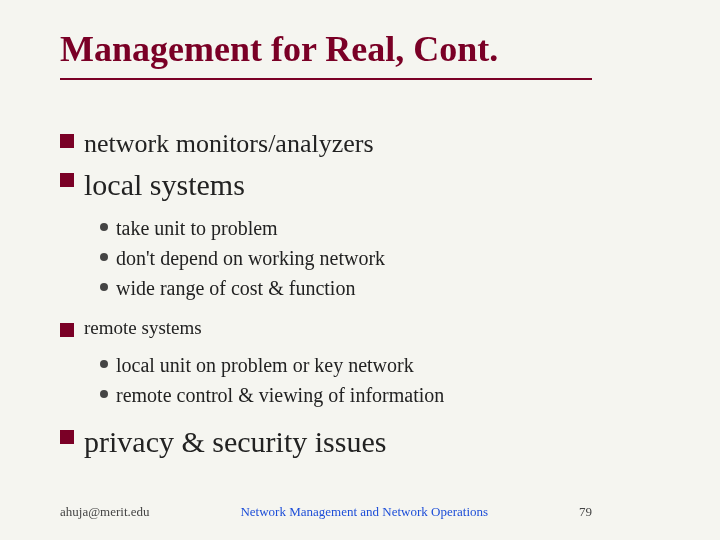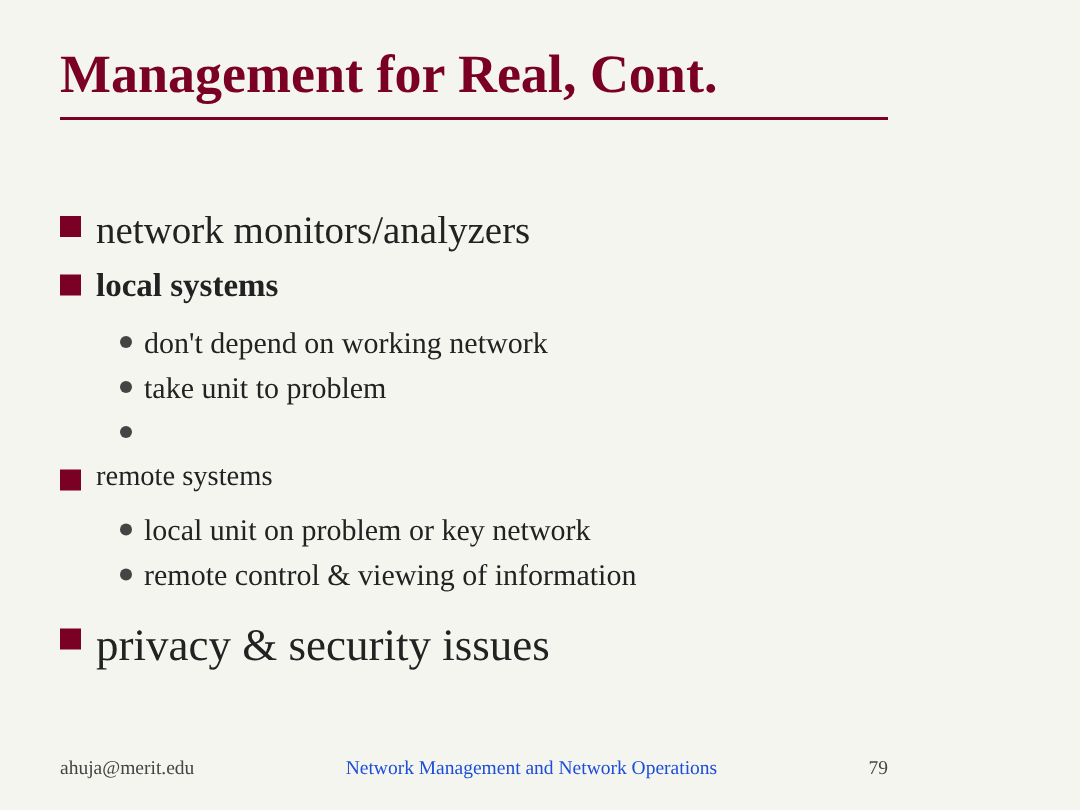--- a/index.html
+++ b/index.html
@@ -14,21 +14,21 @@
       background: #f5f5f0;
       font-family: Georgia, 'Times New Roman', serif;
       overflow: hidden;
       position: relative;
     }
 
     .slide {
       width: 632px;
       height: 540px;
       background: #f5f5f0;
-      padding: 30px 40px 20px 40px;
+      padding: 30px 40px 20px 60px;
       display: flex;
       flex-direction: column;
     }
 
     .title {
       font-size: 36px;
       font-weight: bold;
       color: #7a0026;
       margin-bottom: 8px;
       line-height: 1.1;
@@ -125,34 +125,35 @@
 
   <div class="content">
 
     <div class="bullet-item">
       <div class="bullet-square"></div>
       <span class="bullet-large" style="font-size:26px;color:#222;line-height:1.2;">network monitors/analyzers</span>
     </div>
 
     <div class="bullet-item">
       <div class="bullet-square"></div>
-      <span style="font-size:22px;color:#222;line-height:1.2;font-weight:bold;">local systems</span>
+      <span style="font-size:30px;color:#222;line-height:1.2;">local systems</span>
     </div>
 
     <div class="sub-bullets">
+      <div class="sub-bullet-item">
+        <div class="sub-bullet-dot"></div>
+        <span class="sub-bullet-text">take unit to problem</span>
+      </div>
       <div class="sub-bullet-item">
         <div class="sub-bullet-dot"></div>
         <span class="sub-bullet-text">don't depend on working network</span>
       </div>
       <div class="sub-bullet-item">
         <div class="sub-bullet-dot"></div>
-        <span class="sub-bullet-text">take unit to problem</span>
-      </div>
-      <div class="sub-bullet-item">
-        <div class="sub-bullet-dot"></div>
+        <span class="sub-bullet-text">wide range of cost &amp; function</span>
       </div>
     </div>
 
     <div class="bullet-item">
       <div class="bullet-square"></div>
       <span style="font-size:19px;color:#222;line-height:1.2;">remote systems</span>
     </div>
 
     <div class="sub-bullets">
       <div class="sub-bullet-item">

